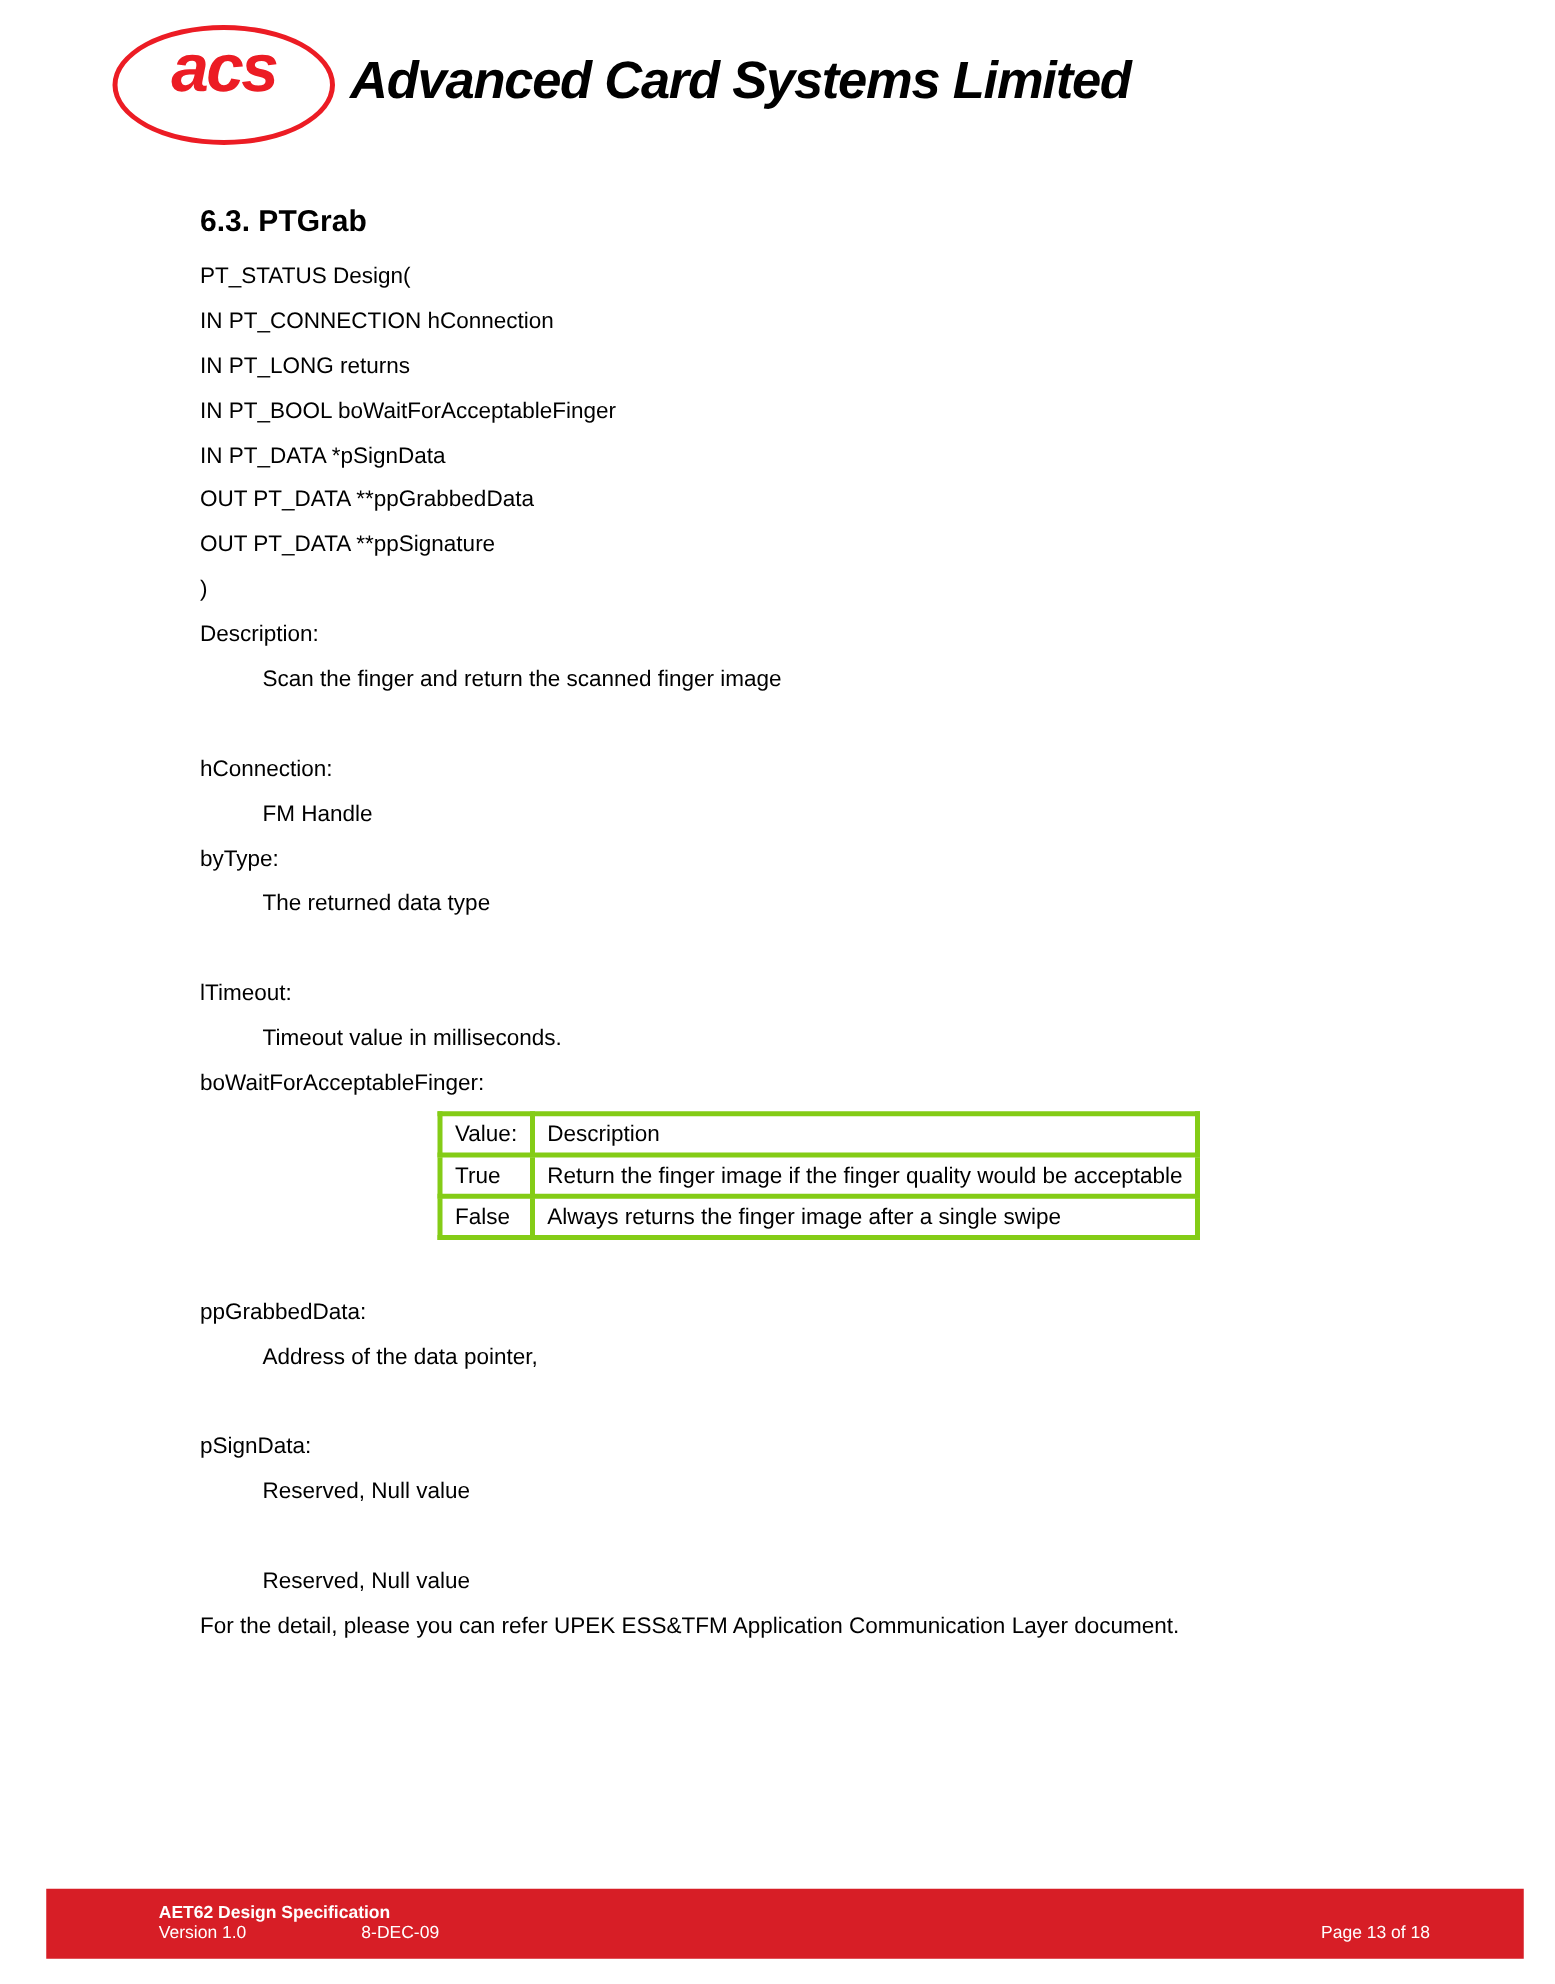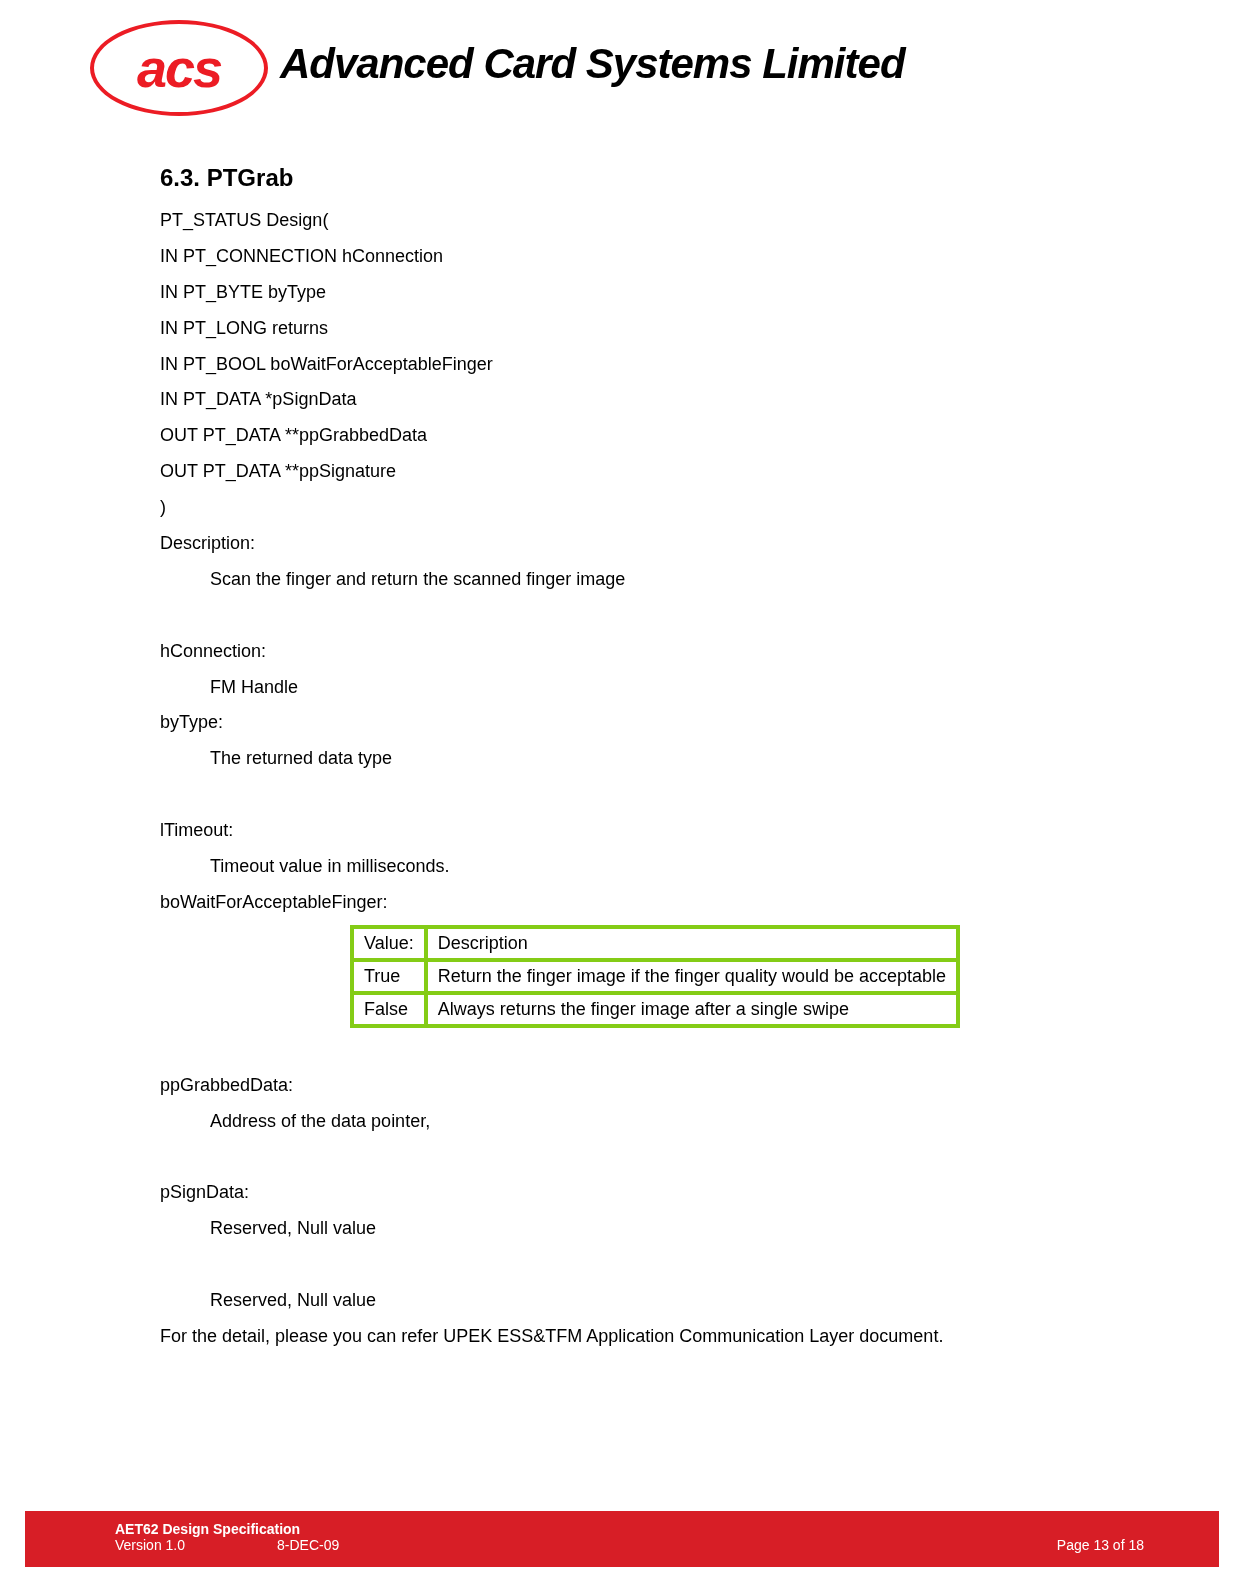--- a/index.html
+++ b/index.html
@@ -25,21 +25,20 @@
       height: 88px;
       position: relative;
       margin-right: 20px;
     }
     .logo-oval {
       width: 170px;
       height: 88px;
       border: 4px solid #EC1C24;
       border-radius: 50%;
       display: flex;
-      align-items: center;
       justify-content: center;
       position: relative;
     }
     .logo-text {
       color: #EC1C24;
       font-size: 54px;
       font-weight: bold;
       font-style: italic;
       letter-spacing: -2px;
     }
@@ -89,21 +88,21 @@
     }
     table.param-table td {
       border: 4px solid #84cc16;
       padding: 4px 10px;
       font-size: 18px;
       text-align: left;
     }
     .footer {
       position: absolute;
       bottom: 20px;
-      left: 0;
+      left: 12px;
       right: 0;
     }
     .footer-bar {
       background: #D71E26;
       margin: 0 25px;
       padding: 10px 75px 14px 90px;
       color: #fff;
       font-size: 14px;
       display: flex;
       justify-content: space-between;
@@ -134,21 +133,20 @@
     </div>
     <div class="company-name">Advanced Card Systems Limited</div>
   </div>
 
   <div class="content">
 
     <div class="section-title">6.3. PTGrab</div>
 
     <div class="line">PT_STATUS Design(</div>
     <div class="line">IN PT_CONNECTION hConnection</div>
-    <div class="line">IN PT_BYTE byType</div>
     <div class="line">IN PT_LONG returns</div>
     <div class="line">IN PT_BOOL boWaitForAcceptableFinger</div>
     <div class="line">IN PT_DATA *pSignData</div>
     <div class="line">OUT PT_DATA **ppGrabbedData</div>
     <div class="line">OUT PT_DATA **ppSignature</div>
     <div class="line">)</div>
 
     <div class="line">Description:</div>
     <div class="line indent">Scan the finger and return the scanned finger image</div>
     <div class="line">&nbsp;</div>

